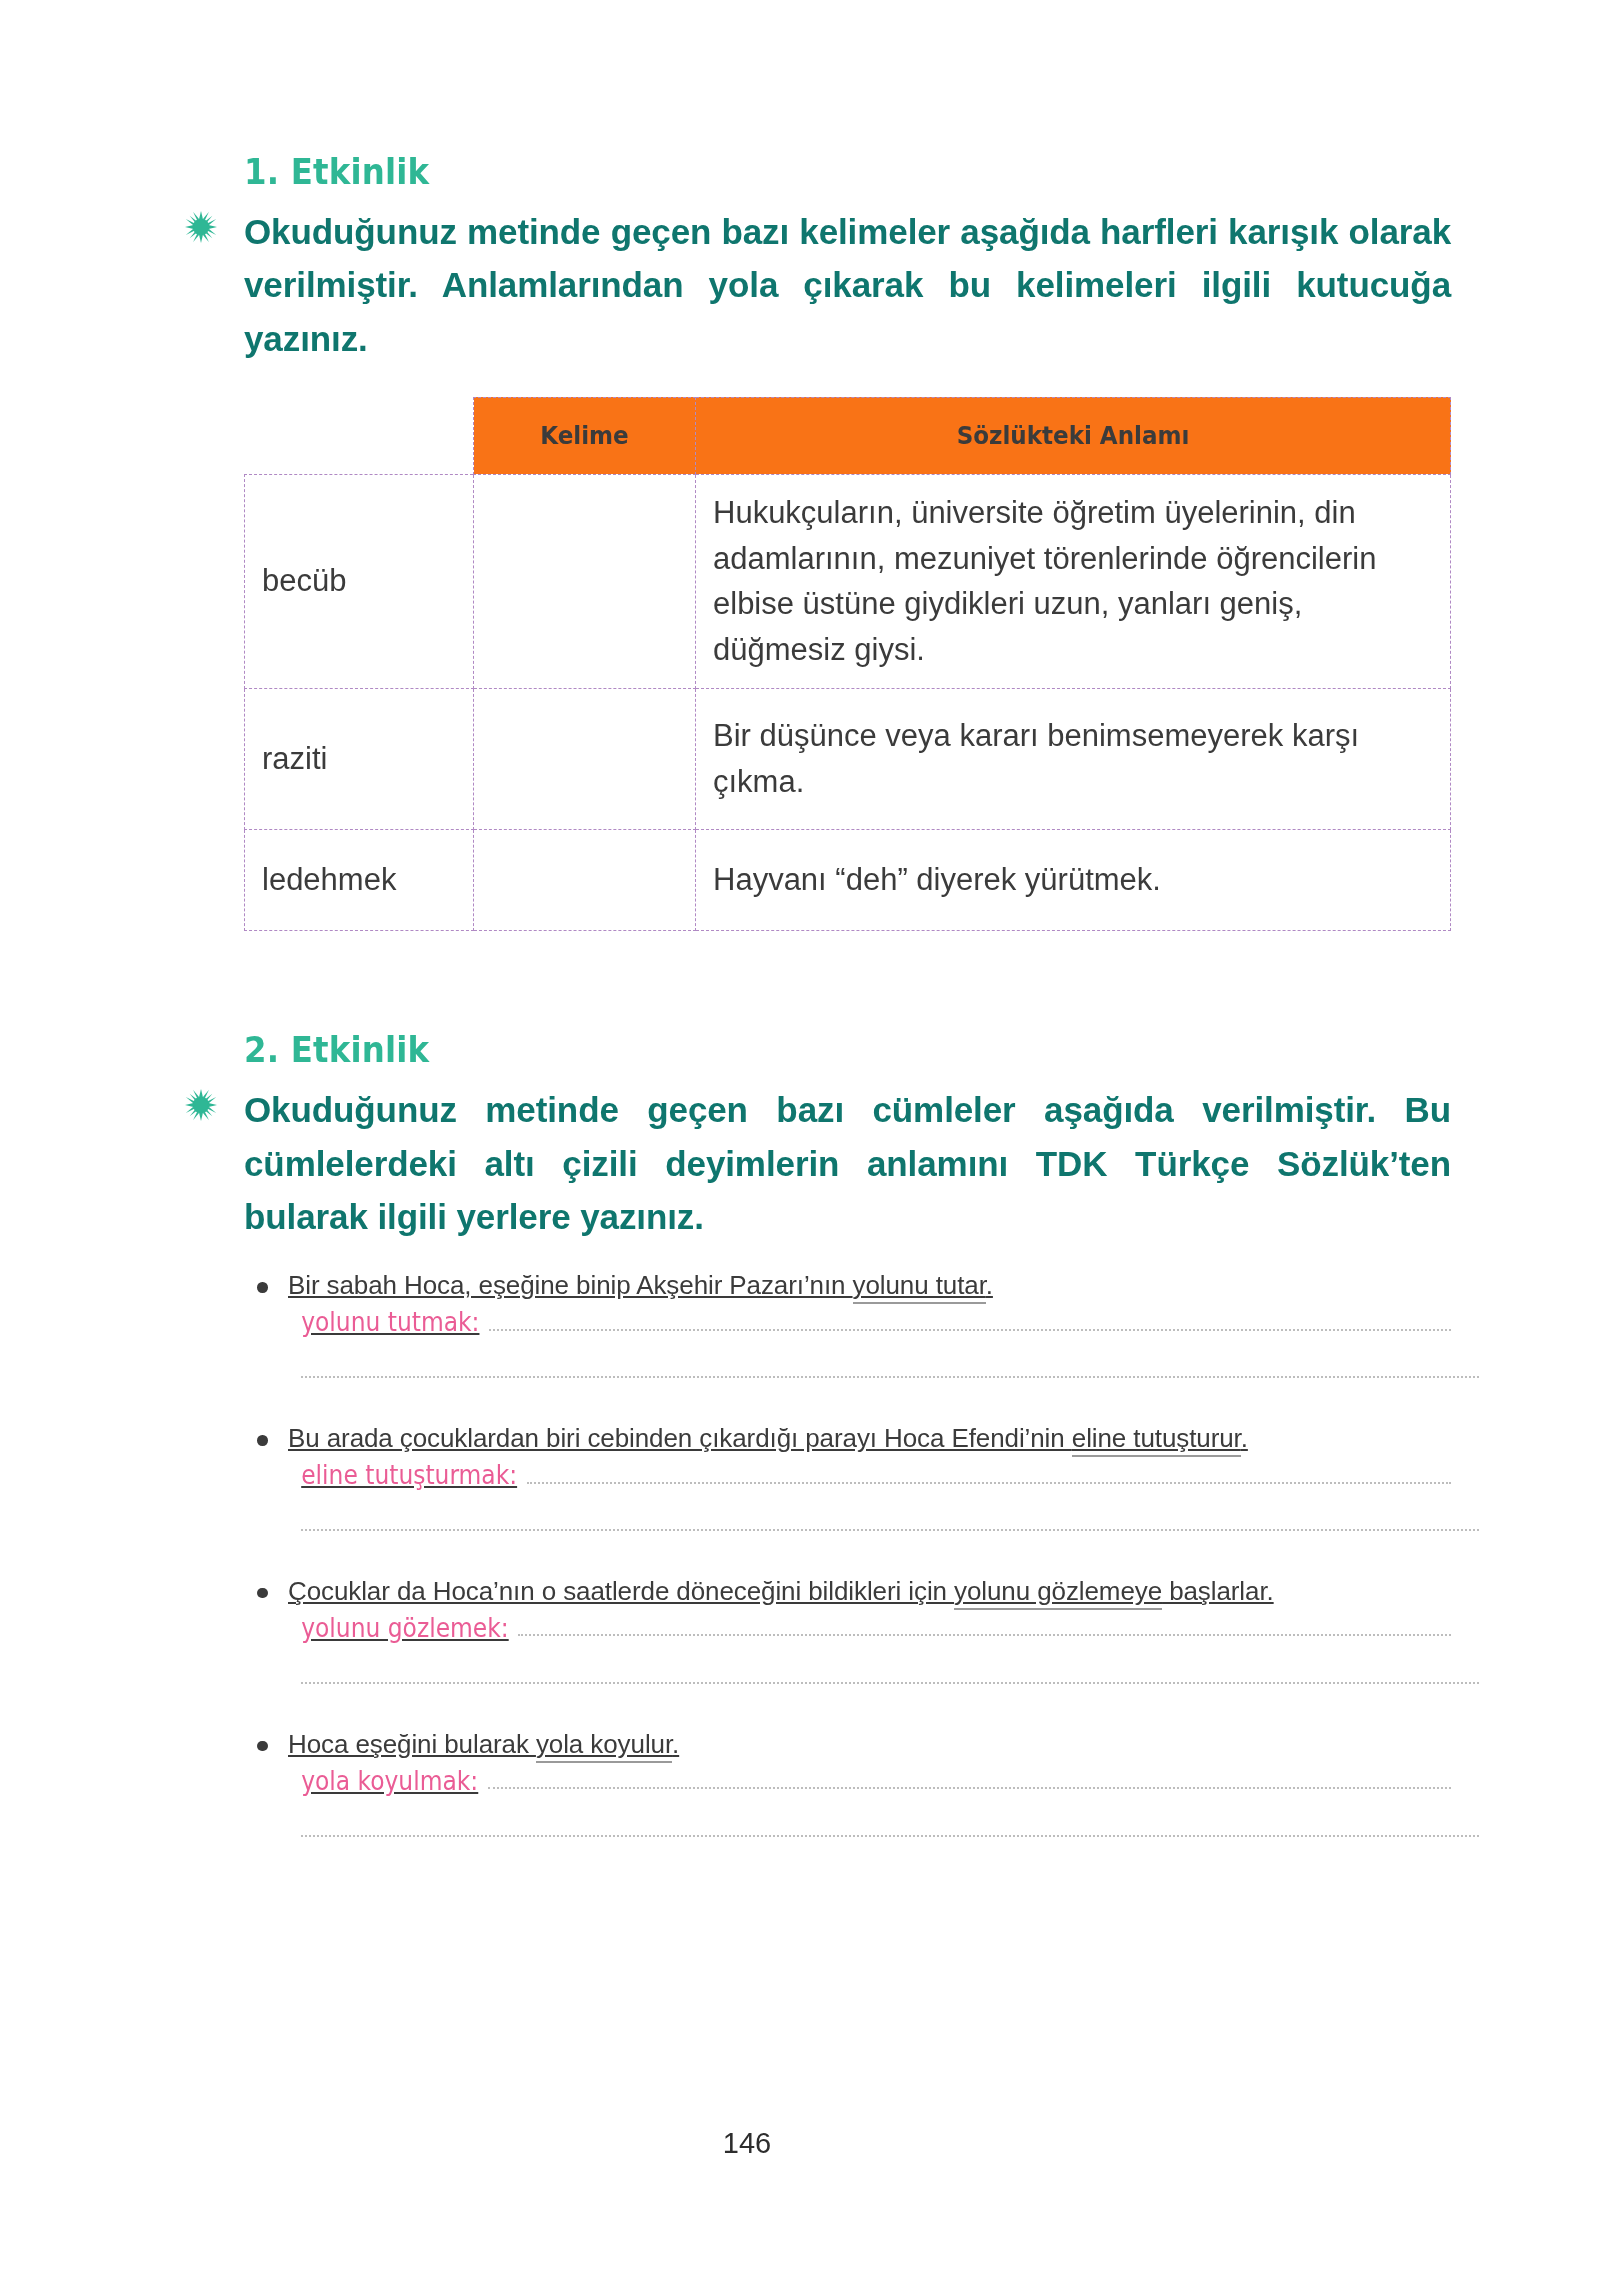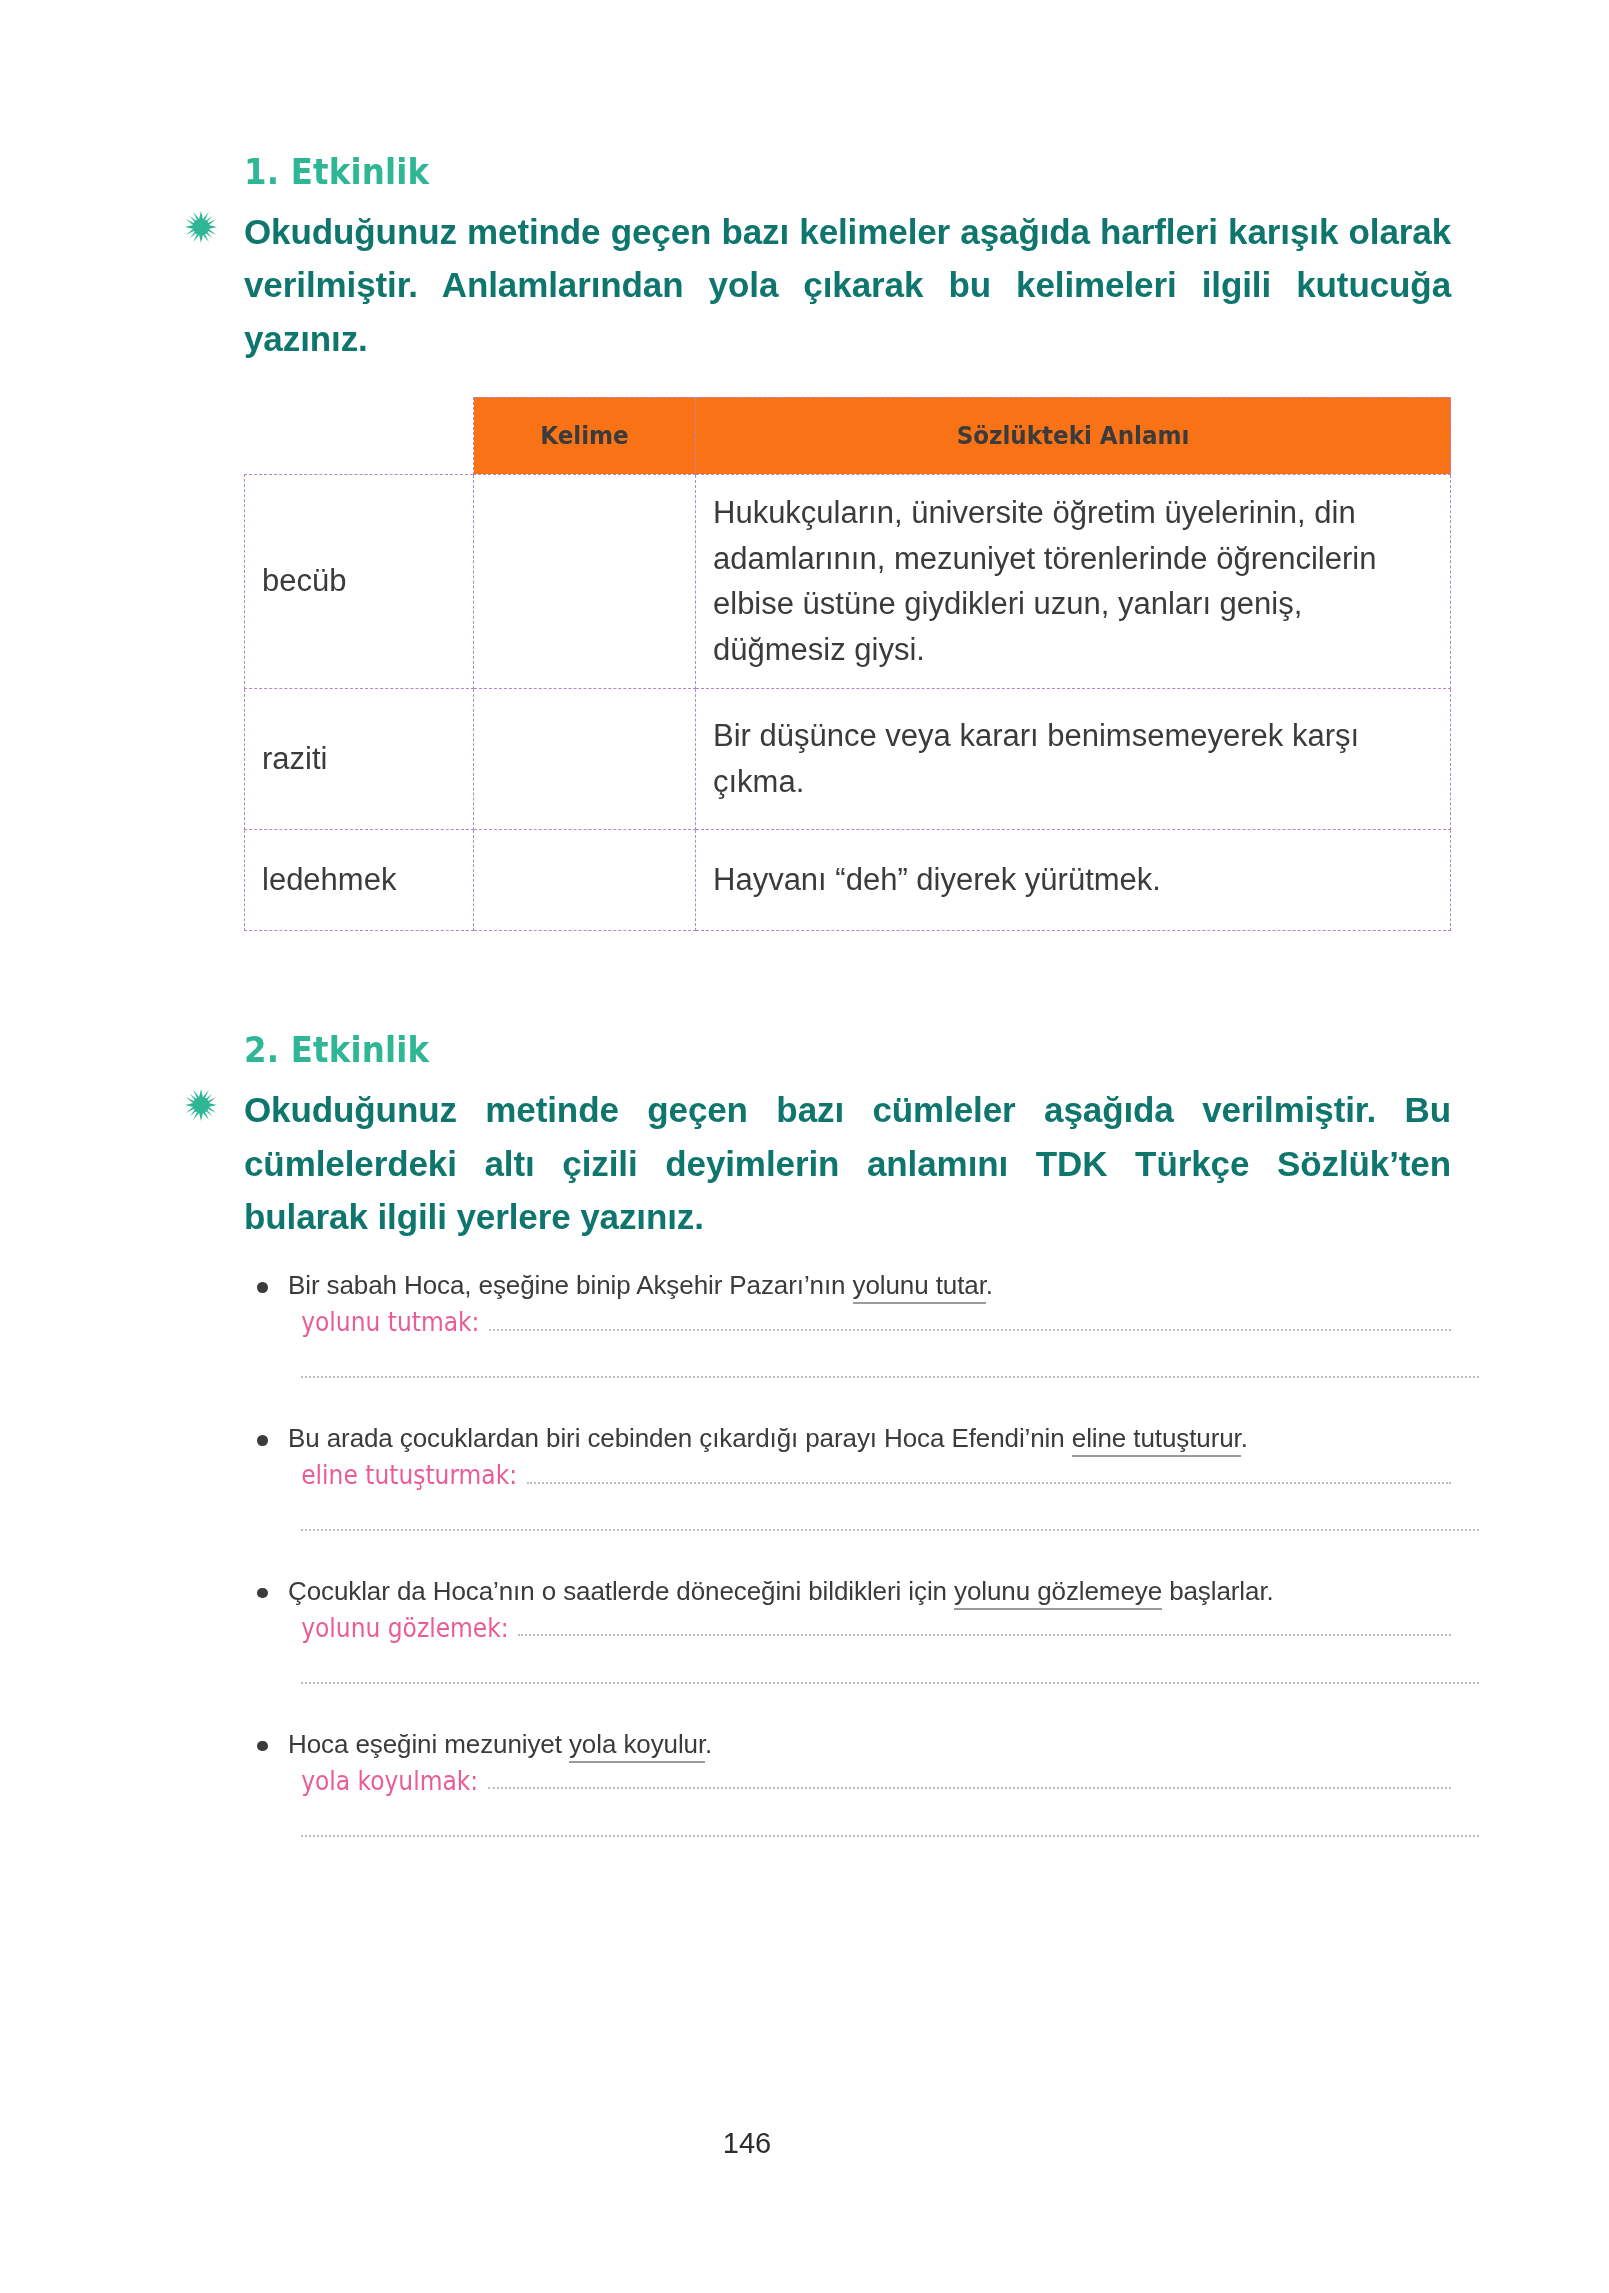--- a/index.html
+++ b/index.html
@@ -113,20 +113,21 @@
   }
   tr.r1 td { height: 176px; }
   tr.r2 td { height: 110px; }
   tr.r3 td { height: 70px; }
 
   
   .sent-list {
     margin-top: 24.6px;
     padding: 0;
     list-style: none;
+    text-decoration: underline;
   }
   .sent-item {
     position: relative;
     margin-bottom: 42px;
     padding-left: 44px;
   }
   .dot-bullet {
     position: absolute;
     left: 13.2px;
     top: 15px;
@@ -312,21 +313,21 @@
           <div class="sentence"><span>Çocuklar da Hoca’nın o saatlerde döneceğini bildikleri için </span><span class="ul-idiom">yolunu gözlemeye</span><span> başlarlar.</span></div>
           <div class="answer-row">
             <span class="idiom-label">yolunu gözlemek:</span>
             <span class="dotline"></span>
           </div>
           <div class="dotline-full"></div>
         </li>
 
         <li class="sent-item">
           <span class="dot-bullet"></span>
-          <div class="sentence"><span>Hoca eşeğini mezuniyet </span><span class="ul-idiom">yola koyulur</span><span>.</span></div>
+          <div class="sentence"><span>Hoca eşeğini bularak </span><span class="ul-idiom">yola koyulur</span><span>.</span></div>
           <div class="answer-row">
             <span class="idiom-label">yola koyulmak:</span>
             <span class="dotline"></span>
           </div>
           <div class="dotline-full"></div>
         </li>
 
       </ul>
     </div>
 

